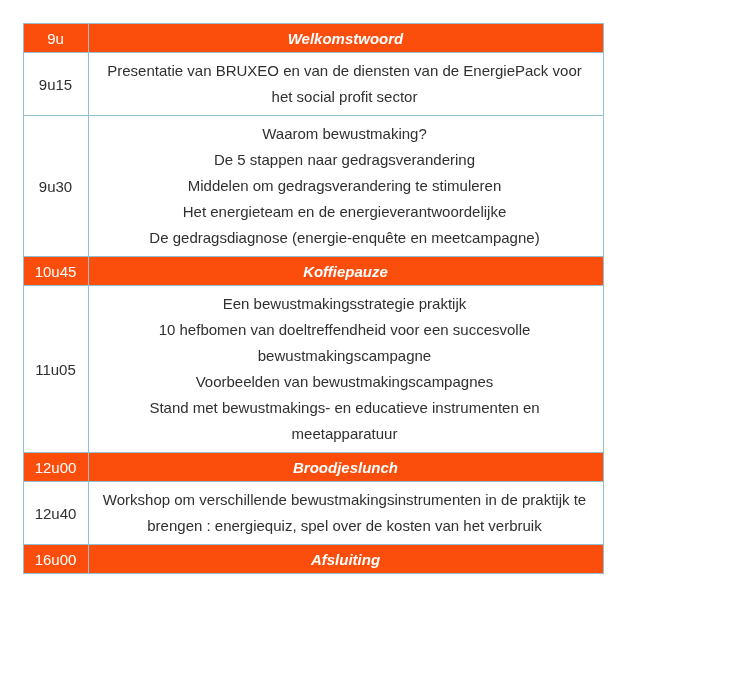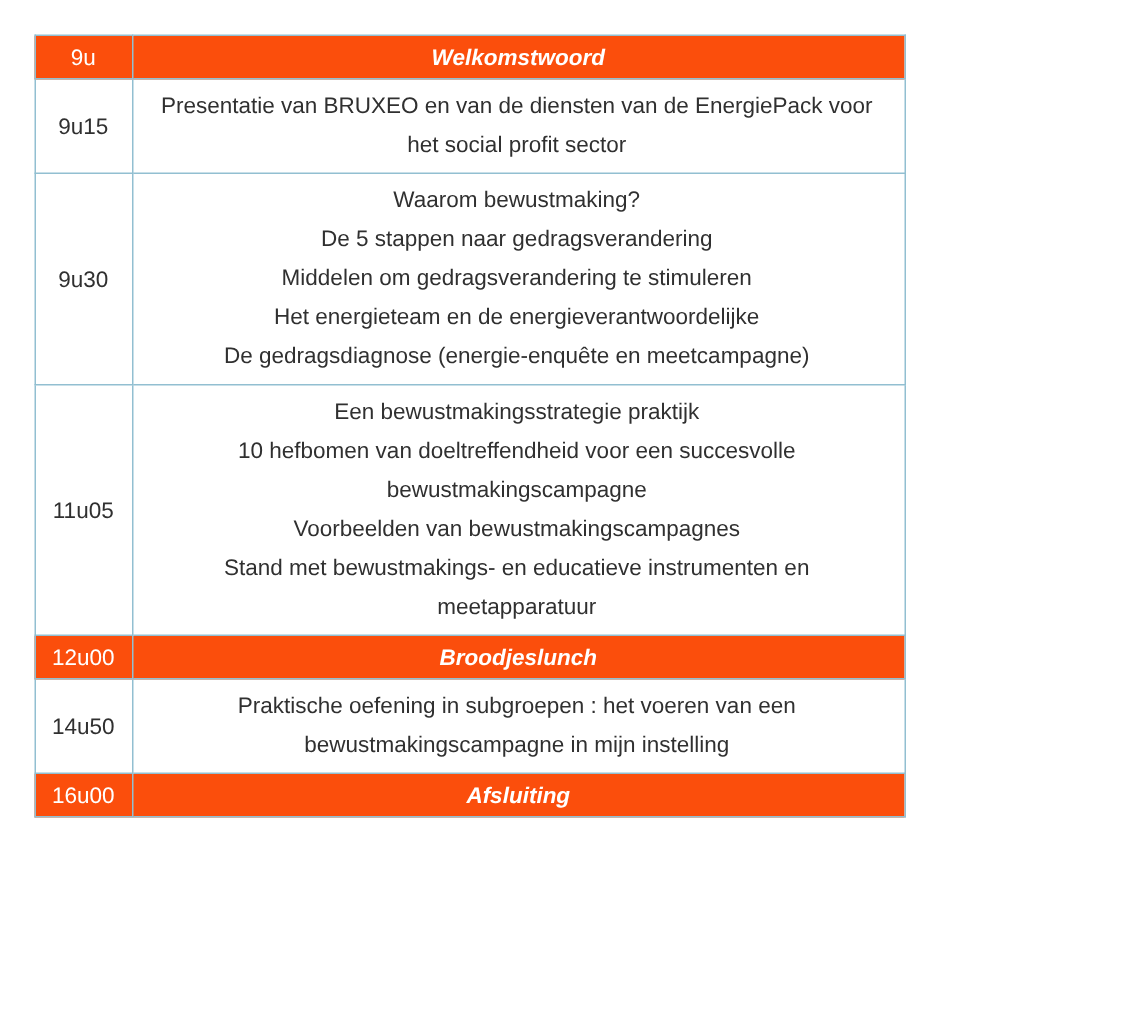--- a/index.html
+++ b/index.html
@@ -80,37 +80,41 @@
         <tr class="session">
           <td class="time">9u30</td>
           <td class="desc">
             <div class="line">Waarom bewustmaking?</div>
             <div class="line">De 5 stappen naar gedragsverandering</div>
             <div class="line">Middelen om gedragsverandering te stimuleren</div>
             <div class="line">Het energieteam en de energieverantwoordelijke</div>
             <div class="line">De gedragsdiagnose (energie-enquête en meetcampagne)</div>
           </td>
         </tr>
+        <tr class="break">
+          <td class="time">10u45</td>
+          <td class="desc">Koffiepauze</td>
+        </tr>
         <tr class="session">
           <td class="time">11u05</td>
           <td class="desc">
             <div class="line">Een bewustmakingsstrategie praktijk</div>
             <div class="line">10 hefbomen van doeltreffendheid voor een succesvolle bewustmakingscampagne</div>
             <div class="line">Voorbeelden van bewustmakingscampagnes</div>
             <div class="line">Stand met bewustmakings- en educatieve instrumenten en meetapparatuur</div>
           </td>
         </tr>
         <tr class="break">
           <td class="time">12u00</td>
           <td class="desc">Broodjeslunch</td>
         </tr>
         <tr class="session">
-          <td class="time">14u50</td>
+          <td class="time">12u40</td>
           <td class="desc">
-            <div class="line">Praktische oefening in subgroepen : het voeren van een bewustmakingscampagne in mijn instelling</div>
+            <div class="line">Workshop om verschillende bewustmakingsinstrumenten in de praktijk te brengen : energiequiz, spel over de kosten van het verbruik</div>
           </td>
         </tr>
         <tr class="break">
           <td class="time">16u00</td>
           <td class="desc">Afsluiting</td>
         </tr>
       </tbody>
   </table>
 </div>
 

